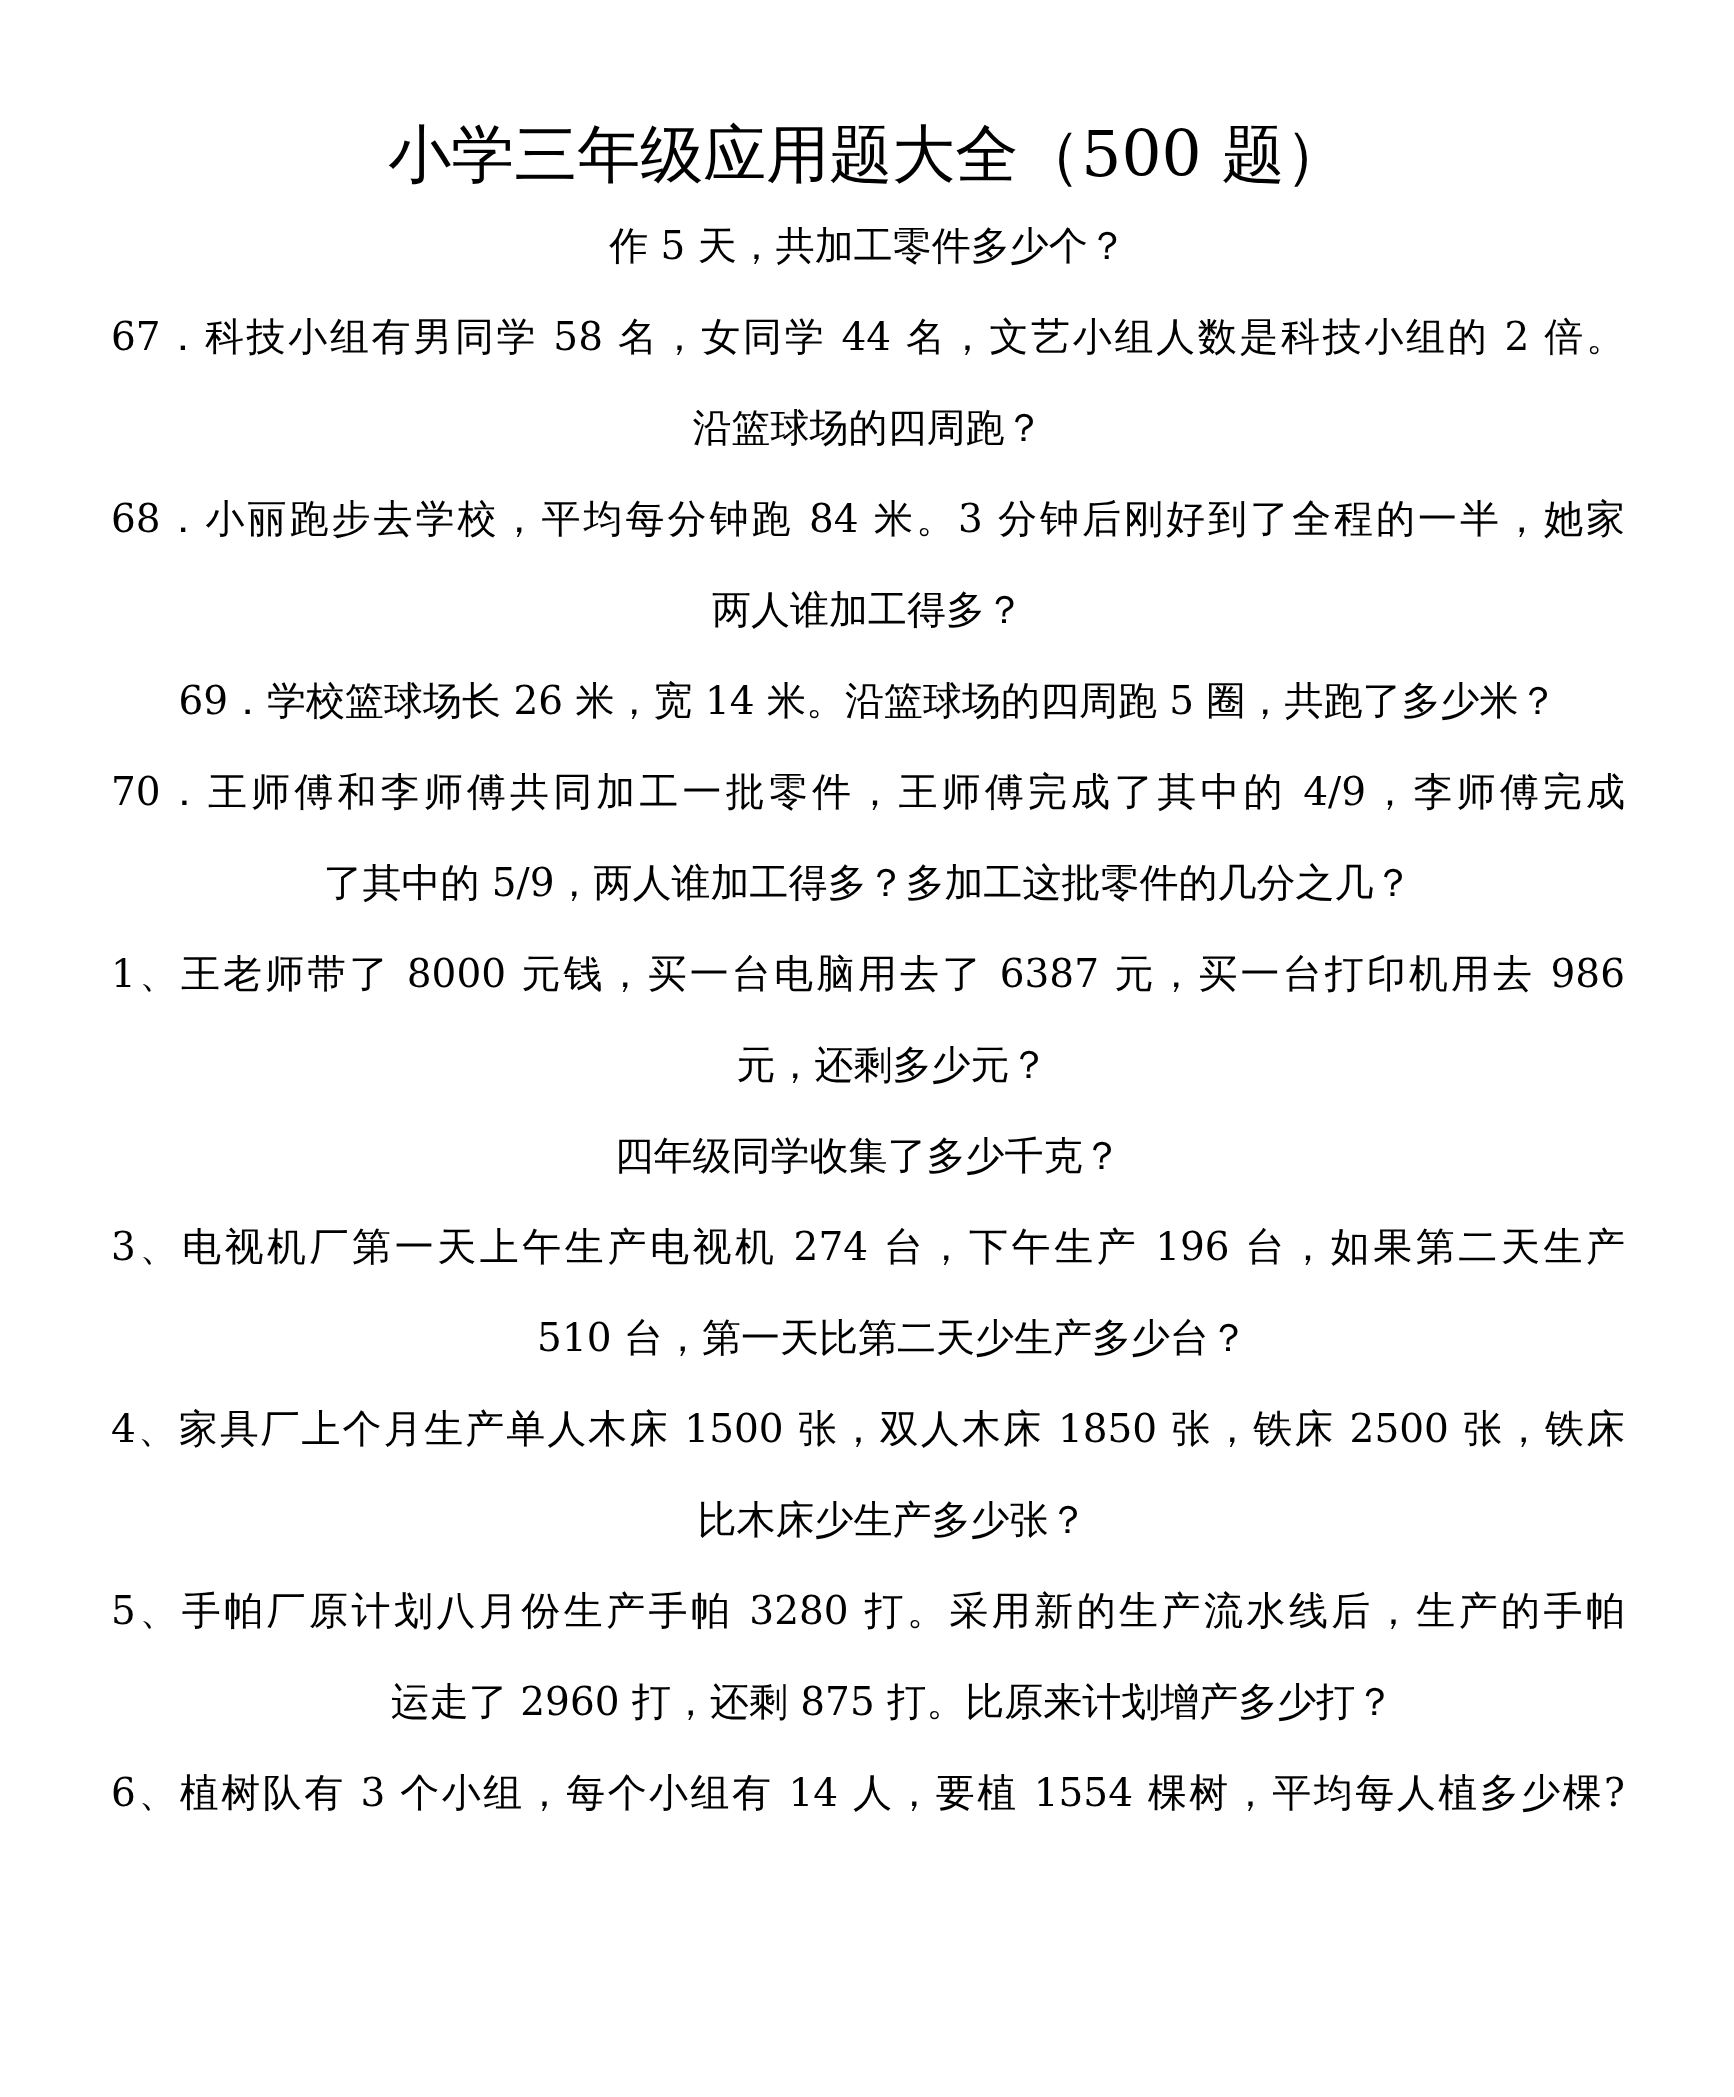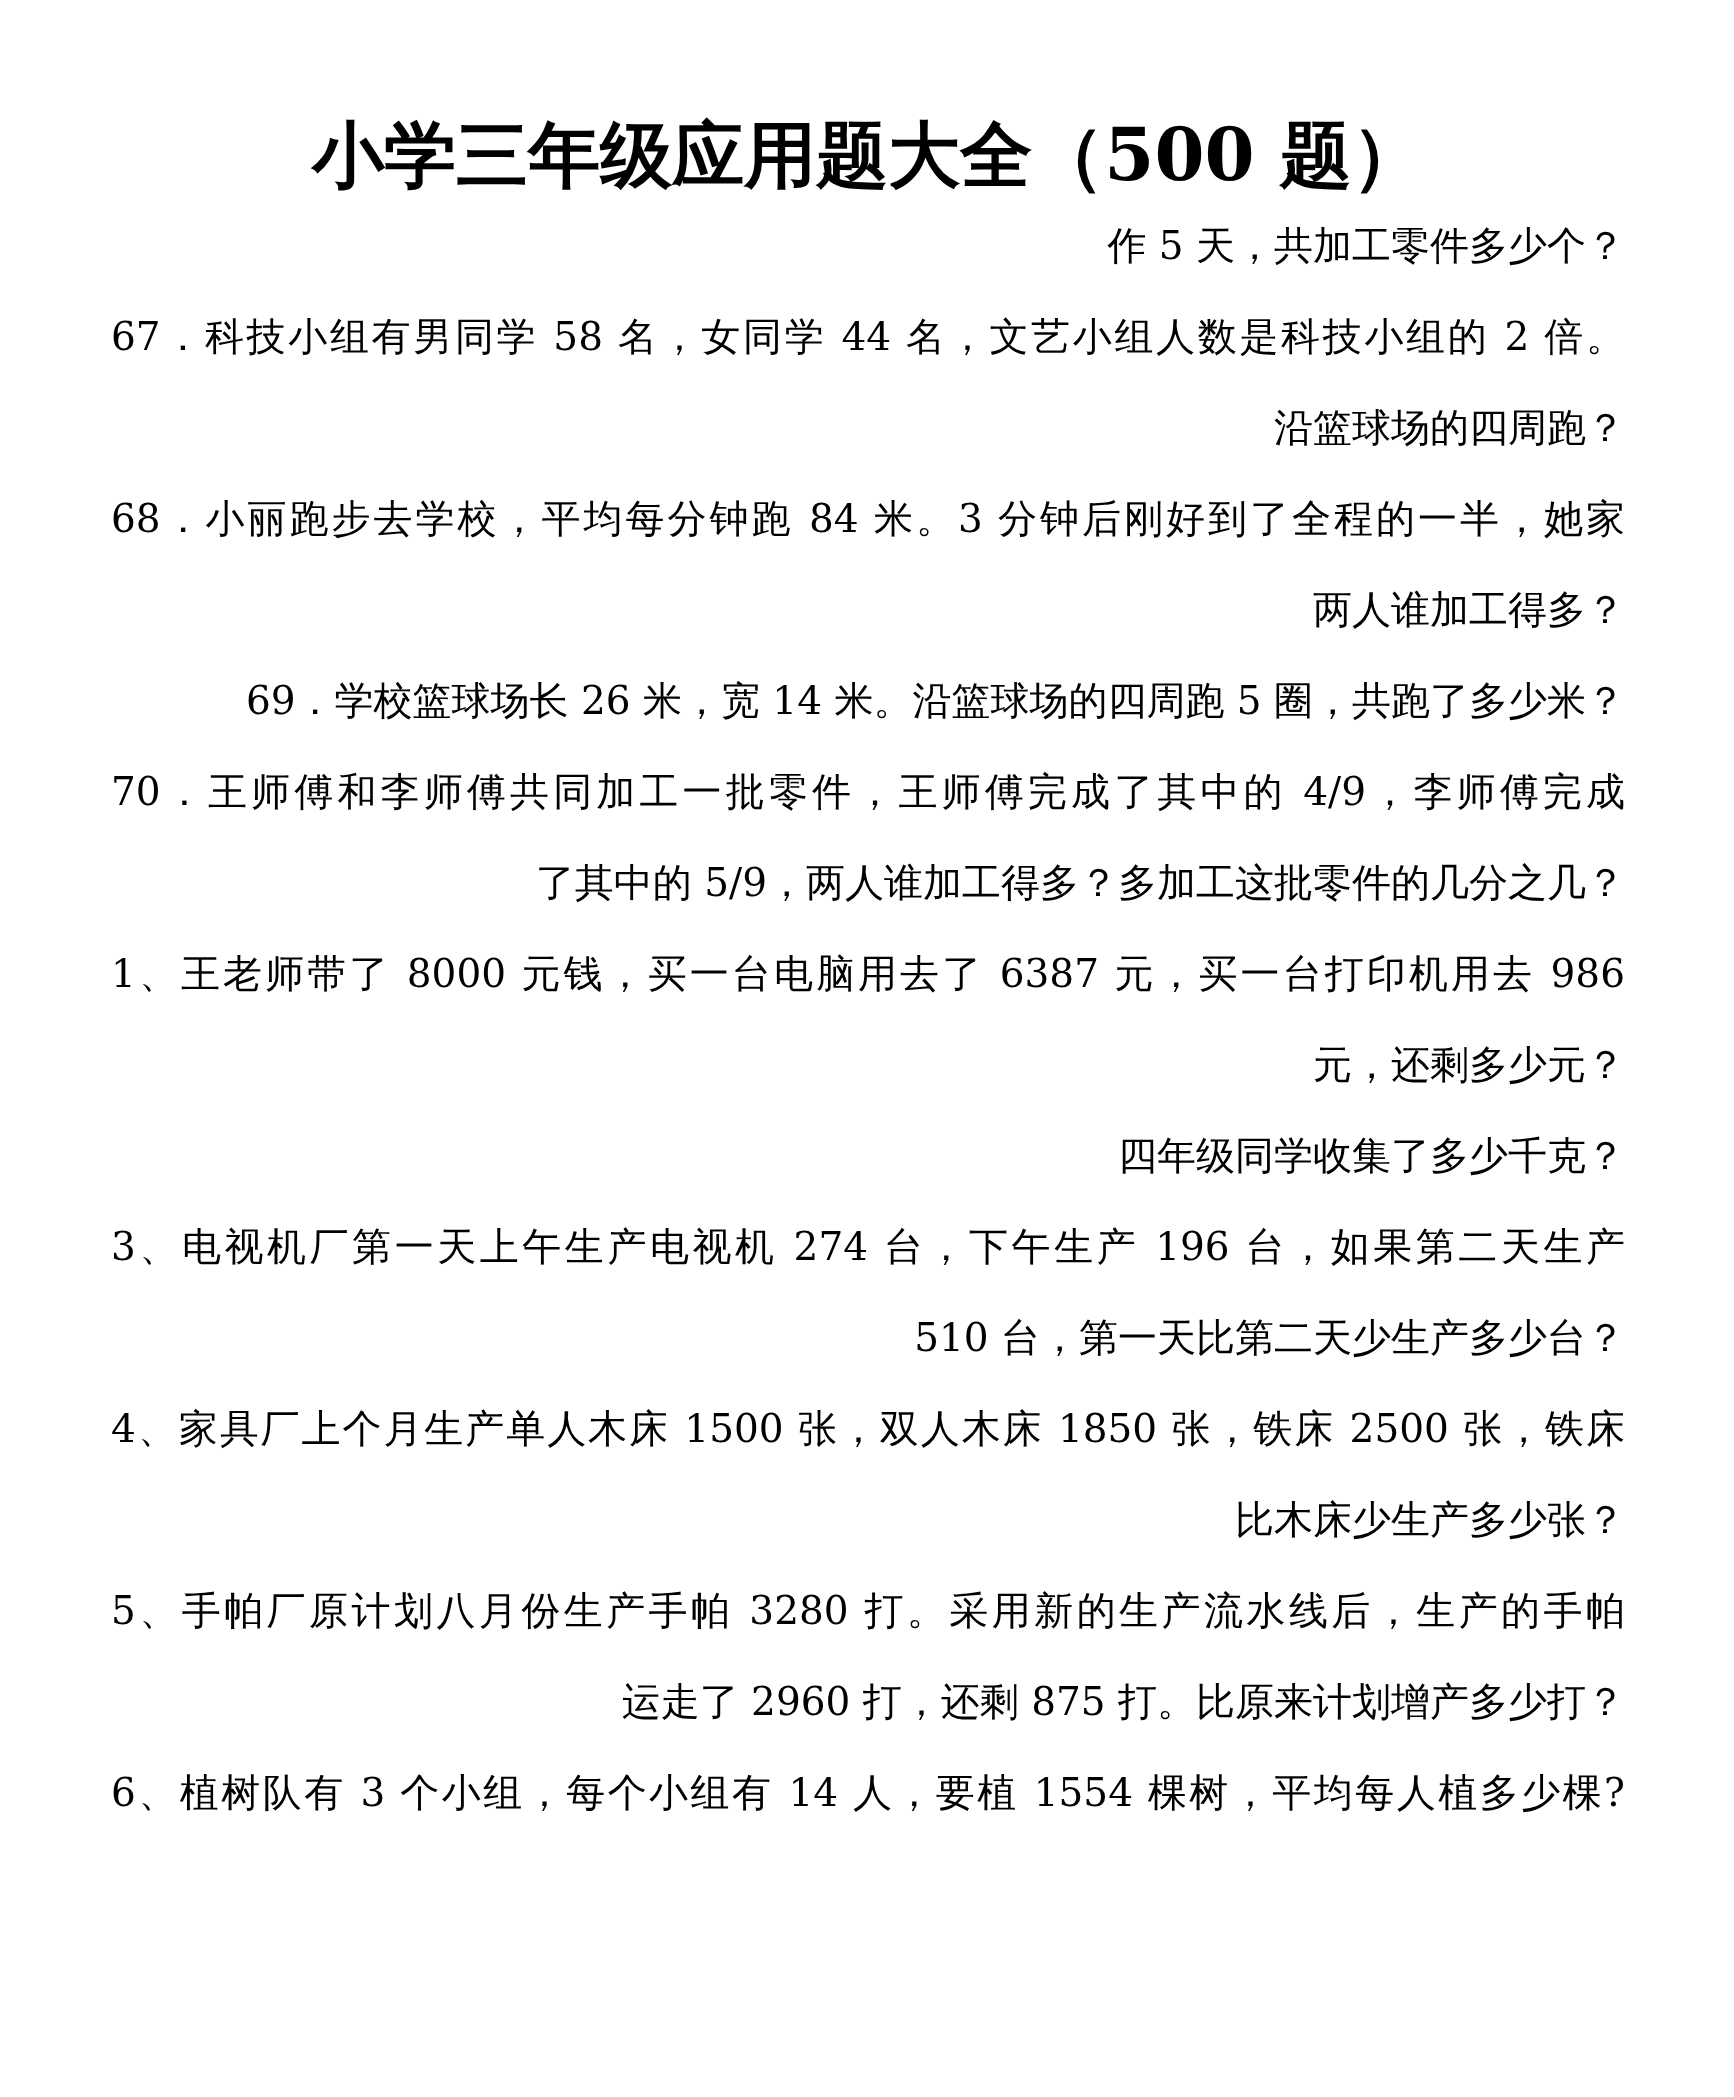--- a/index.html
+++ b/index.html
@@ -16,30 +16,30 @@
     font-family: "DejaVu Serif", "Liberation Serif", serif;
     overflow: hidden;
   }
   .content {
     position: absolute;
     left: 111px;
     top: 109px;
     width: 1514px;
   }
   .doc-title {
-    font-size: 72px;
-    font-weight: 700;
+    font-size: 63px;
+    font-weight: 400;
     line-height: 91px;
     text-align: center;
     white-space: nowrap;
   }
   .line {
     font-size: 39px;
     line-height: 91px;
-    text-align: right;
+    text-align: center;
   }
   .justify {
     text-align: justify;
     text-align-last: justify;
     text-justify: inter-character;
   }
   .indent {
     padding-left: 49px;
   }
   .bold {

